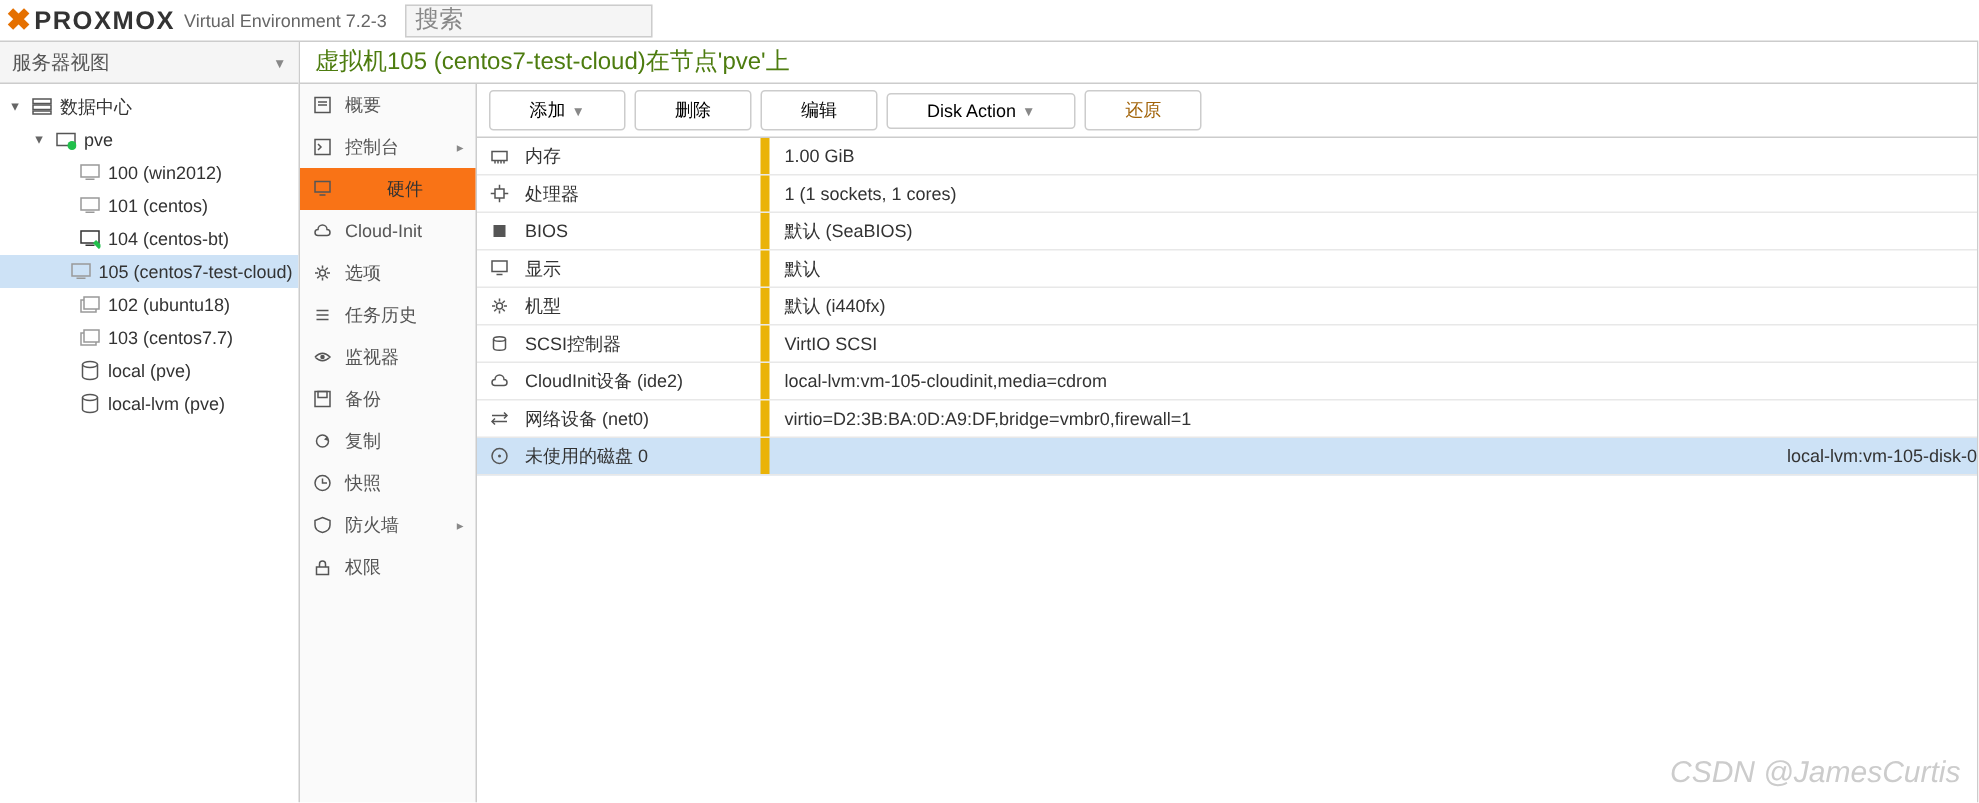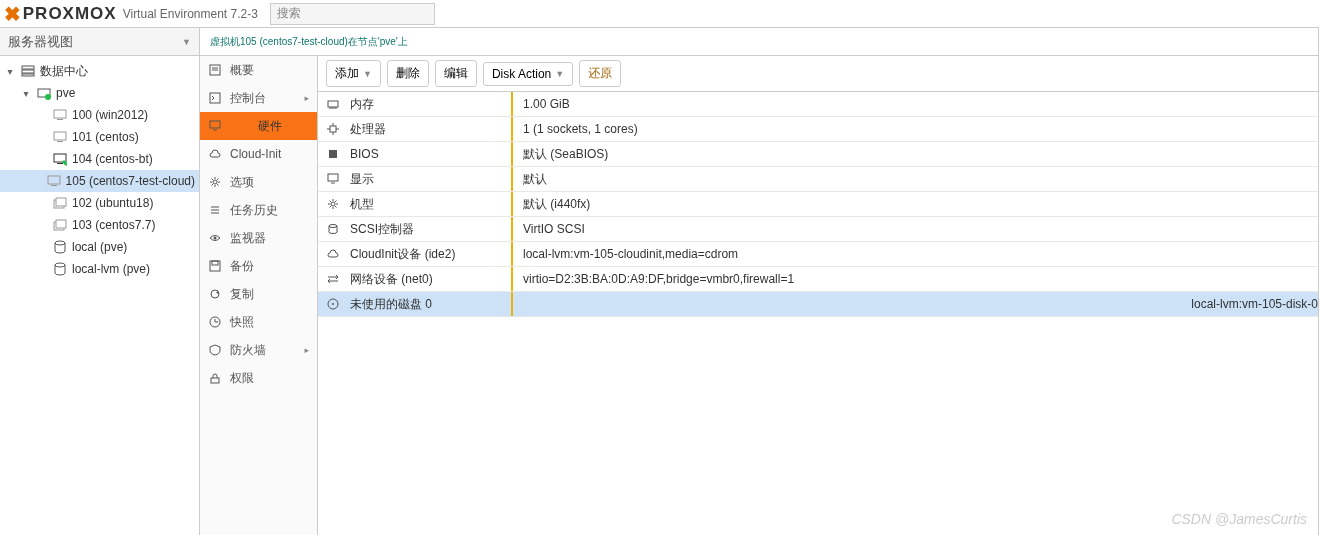--- a/index.html
+++ b/index.html
@@ -2,48 +2,48 @@
 <html><head>
 <meta charset="utf-8">
 <style>
 * { box-sizing: border-box; margin: 0; padding: 0; }
 body { font-family: Arial, "Microsoft YaHei", sans-serif; font-size: 13px; color: #333; background: #fff; overflow: hidden; }
 .top-bar { height: 28px; background: #fff; border-bottom: 1px solid #ccc; display: flex; align-items: center; }
 .logo { display: flex; align-items: center; padding: 0 4px; }
 .logo-text { font-weight: bold; font-size: 17px; letter-spacing: 1px; color: #333; }
 .logo-x { color: #e57000; font-weight: bold; font-size: 20px; margin-right: 2px; }
 .version { color: #666; font-size: 12px; margin-left: 6px; }
-.search-box { margin-left: 8px; width: 165px; height: 22px; border: 1px solid #ccc; background: #f5f5f5; padding: 2px 6px; font-size: 12px; color: #888; display: flex; align-items: center; }
+.search-box { margin-left: 8px; width: 165px; height: 22px; border: 1px solid #ccc; background: #f5f5f5; padding: 2px 6px; font-size: 16px; color: #888; display: flex; align-items: center; }
 .main { display: flex; height: 507px; }
 .left-panel { width: 200px; border-right: 1px solid #ccc; display: flex; flex-direction: column; }
 .view-selector { height: 28px; border-bottom: 1px solid #ccc; background: #f5f5f5; display: flex; align-items: center; padding: 0 8px; justify-content: space-between; color: #555; }
 .tree { flex: 1; overflow: auto; padding: 4px 0; font-size: 12px; }
 .tree-item { display: flex; align-items: center; height: 22px; padding: 0 4px; cursor: pointer; white-space: nowrap; }
 .tree-item.selected { background: #cde2f6; }
 .tree-indent { display: inline-block; }
 .tree-toggle { width: 12px; text-align: center; color: #666; font-size: 10px; }
 .tree-icon { width: 16px; height: 16px; margin: 0 4px; display: inline-flex; align-items: center; justify-content: center; }
 .center { flex: 1; display: flex; flex-direction: column; border-right: 1px solid #ccc; }
-.breadcrumb { height: 28px; border-bottom: 1px solid #ccc; display: flex; align-items: center; padding: 0 10px; color: #0f766e; font-size: 10px; }
+.breadcrumb { height: 28px; border-bottom: 1px solid #ccc; display: flex; align-items: center; padding: 0 10px; color: #4d7c0f; font-size: 16px; }
 .content { flex: 1; display: flex; }
 .sub-nav { width: 118px; border-right: 1px solid #ccc; background: #fafafa; }
 .sub-nav-item { display: flex; align-items: center; height: 28px; padding: 0 8px; cursor: pointer; color: #555; font-size: 12px; gap: 8px; justify-content: flex-end; }
 .sub-nav-item.selected { background: #f97316; color: #333; gap: 36px; }
 .sub-nav-icon { width: 14px; display: inline-flex; justify-content: center; }
 .hw-panel { flex: 1; display: flex; flex-direction: column; }
 .toolbar { height: 36px; border-bottom: 1px solid #ccc; display: flex; align-items: center; padding: 0 8px; gap: 6px; }
-.btn { border: 1px solid #ccc; background: #fff; padding: 4px 8px; border-radius: 3px; font-size: 12px; cursor: pointer; display: inline-flex; align-items: center; gap: 4px; text-align: center; }
+.btn { border: 1px solid #ccc; background: #fff; padding: 4px 26px; border-radius: 3px; font-size: 12px; cursor: pointer; display: inline-flex; align-items: center; gap: 4px; text-align: center; }
 .btn.disabled { color: #a16207; cursor: default; }
 .hw-table { flex: 1; overflow: auto; }
 .hw-row { display: flex; height: 25px; border-bottom: 1px solid #e8e8e8; align-items: center; font-size: 12px; }
 .hw-row.selected { background: #cde2f6; text-align: right; }
-.hw-key { width: 195px; display: flex; align-items: center; padding-left: 8px; gap: 10px; border-right: 2px solid #eab308; height: 100%; }
+.hw-key { width: 195px; display: flex; align-items: center; padding-left: 8px; gap: 10px; border-right: 6px solid #eab308; height: 100%; }
 .hw-val { flex: 1; padding-left: 10px; }
 .hw-icon { width: 14px; display: inline-flex; justify-content: center; color: #555; }
-.watermark { position: fixed; bottom: 8px; right: 12px; color: #ccc; font-style: italic; font-size: 14px; }
+.watermark { position: fixed; bottom: 8px; right: 12px; color: #ccc; font-style: italic; font-size: 20px; }
 .chev { font-size: 9px; color: #888; }
 svg { display: block; }
 </style>
 </head>
 <body>
 
 <div class="top-bar">
   <div class="logo">
     <span class="logo-x">✖</span>
     <span class="logo-text">PROXMOX</span>

